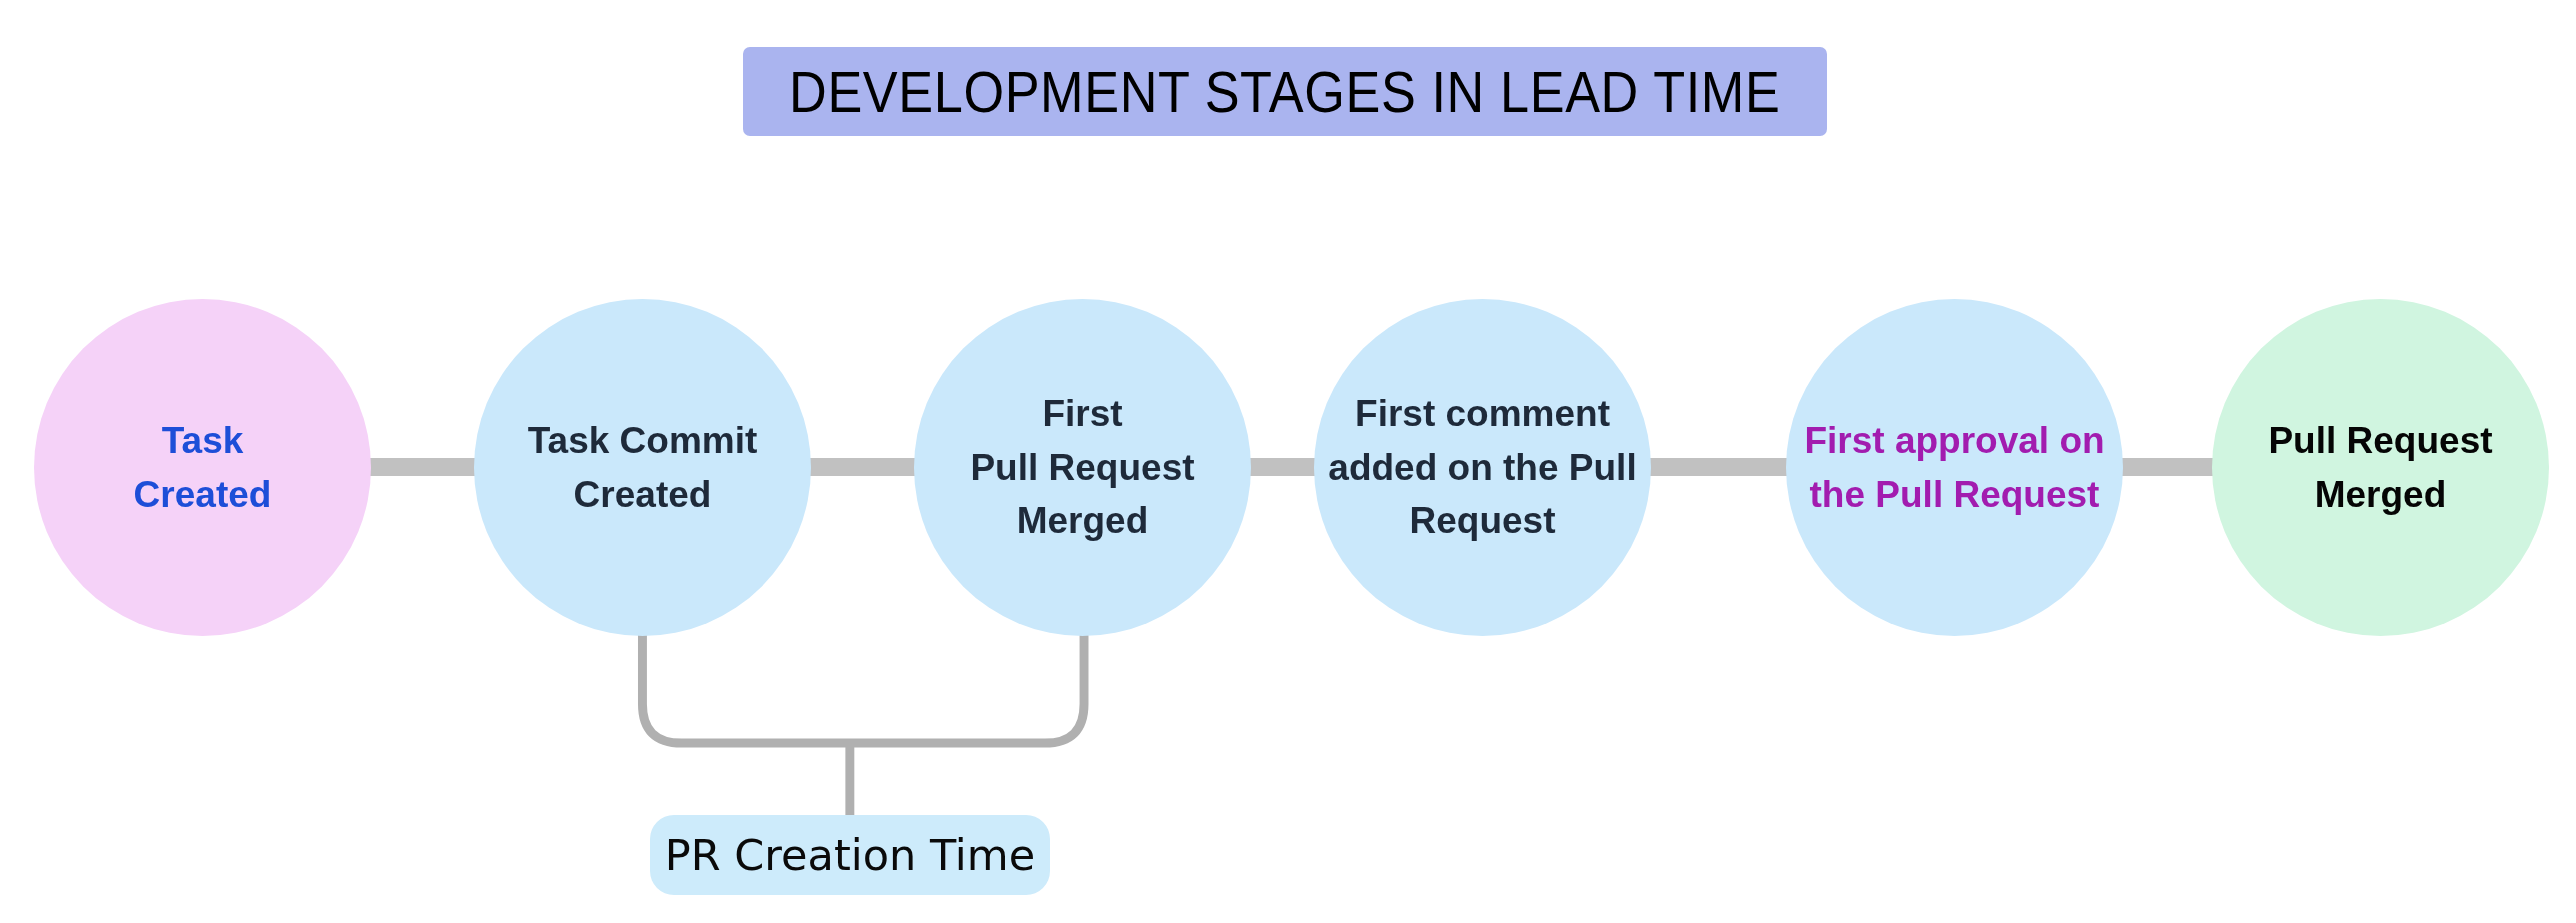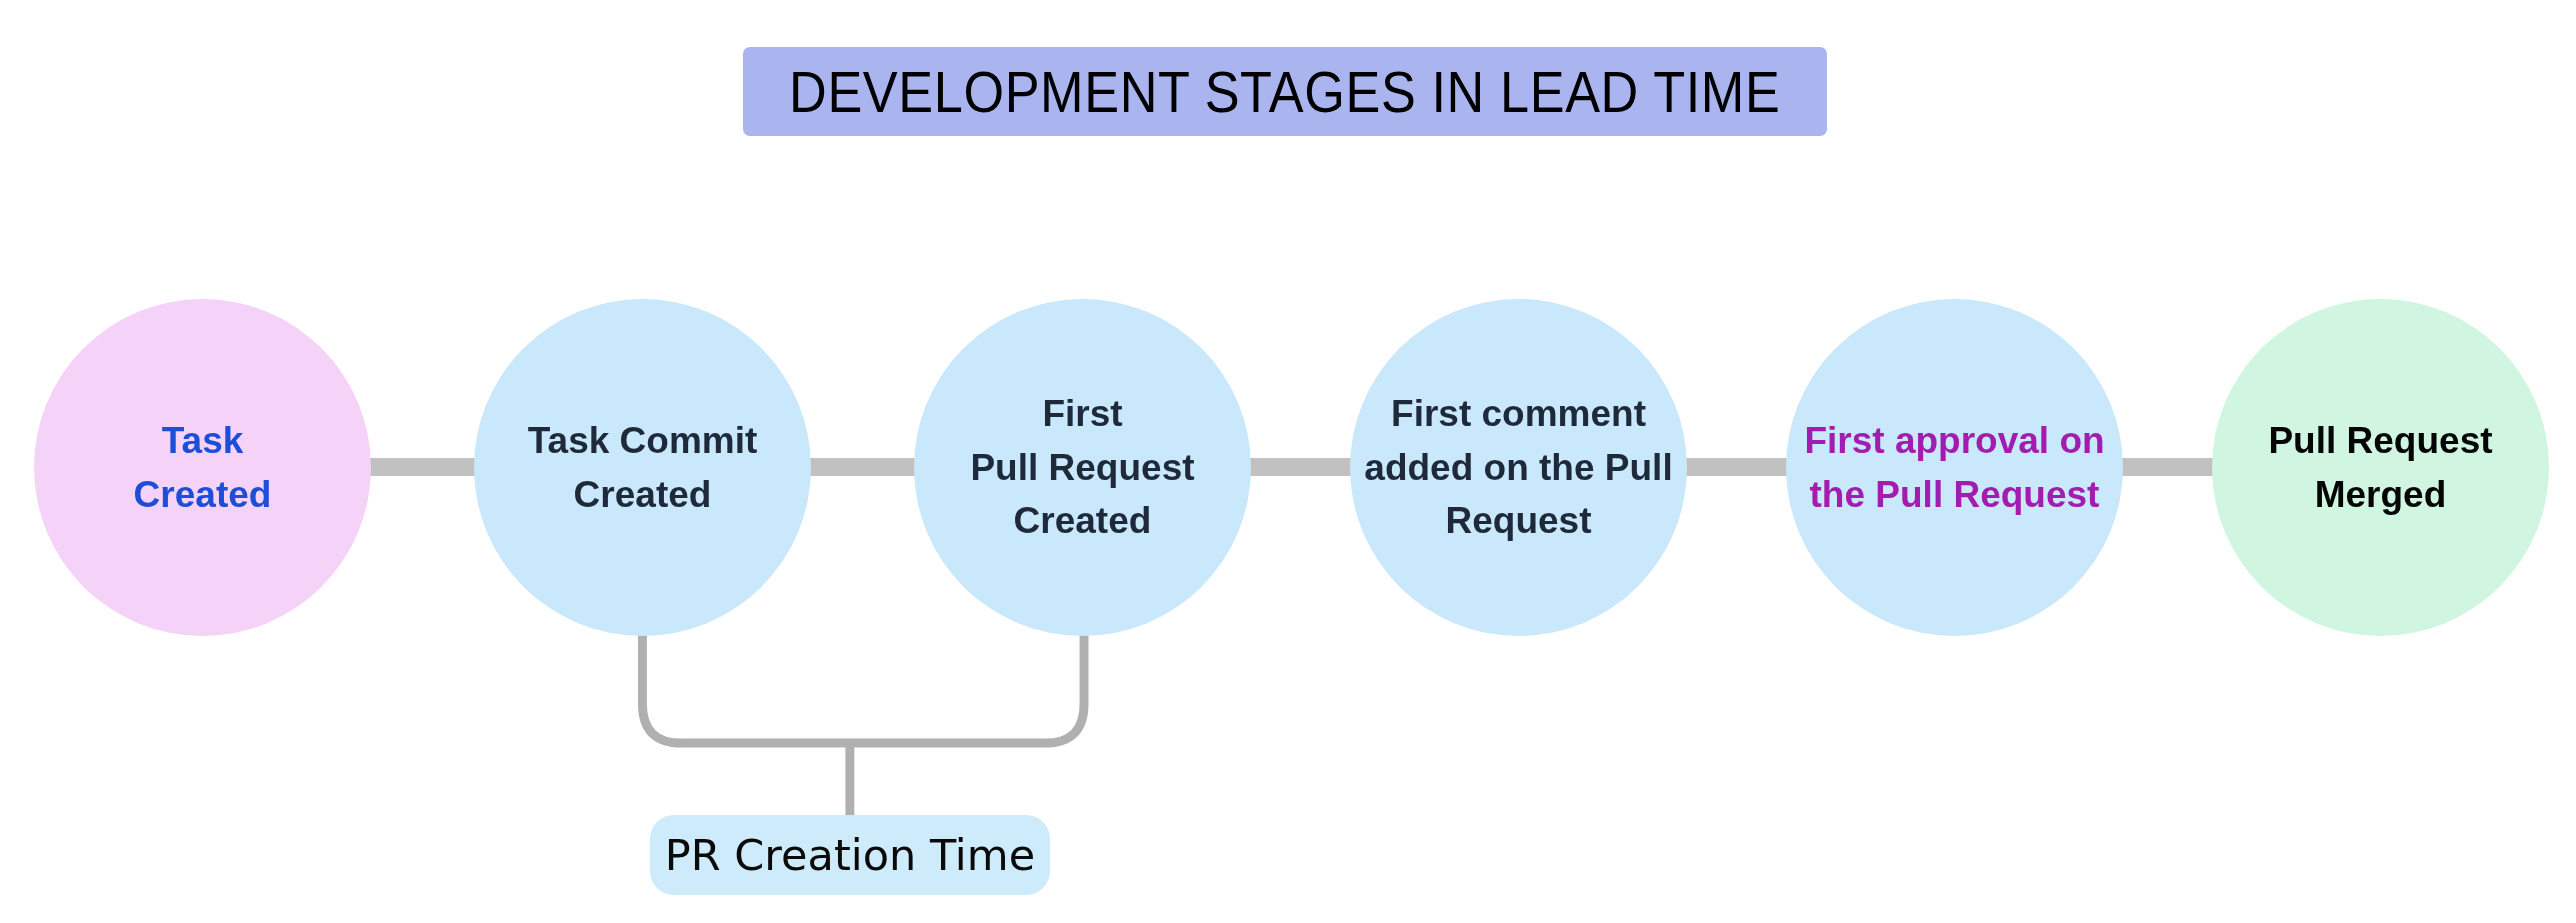--- a/index.html
+++ b/index.html
@@ -54,21 +54,21 @@
   }
   .stage .stage-label {
     font-size: 37px;
     font-weight: 700;
     line-height: 1.45;
     white-space: pre-line;
   }
   .stage.s1 { left: 34px;  }
   .stage.s2 { left: 474px; }
   .stage.s3 { left: 914px; }
-  .stage.s4 { left: 1350px; }
+  .stage.s4 { left: 1314px; }
   .stage.s5 { left: 1786px; }
   .stage.s6 { left: 2212px; }
 
   .pr-box {
     position: absolute;
     left: 650px;
     top: 815px;
     width: 400px;
     height: 80px;
     border-radius: 24px;
@@ -105,21 +105,21 @@
   </div>
 
   <div class="stage s2" style="background: rgb(202, 232, 251);">
     <span class="stage-label" style="color: rgb(30, 42, 58);">Task Commit
 Created</span>
   </div>
 
   <div class="stage s3" style="background: rgb(202, 232, 251);">
     <span class="stage-label" style="color: rgb(30, 42, 58);">First
 Pull Request
-Created</span>
+Merged</span>
   </div>
 
   <div class="stage s4" style="background: rgb(202, 232, 251);">
     <span class="stage-label" style="color: rgb(30, 42, 58);">First comment
 added on the Pull
 Request</span>
   </div>
 
   <div class="stage s5" style="background: rgb(202, 232, 251);">
     <span class="stage-label" style="color: #a21caf;">First approval on

